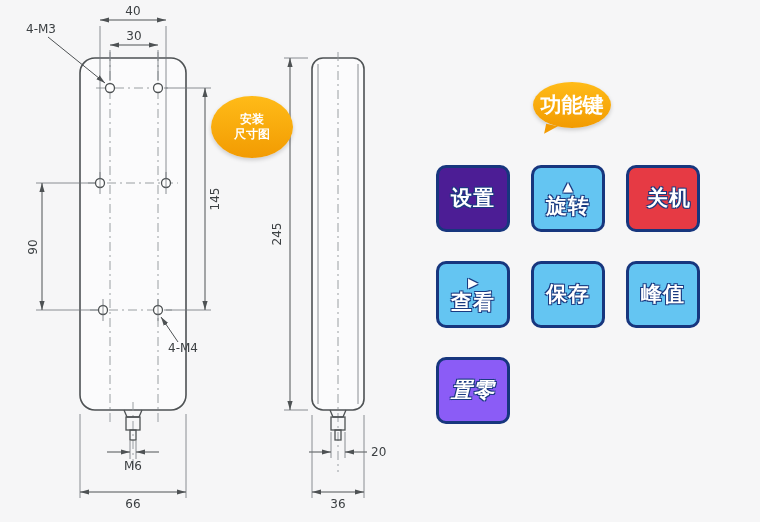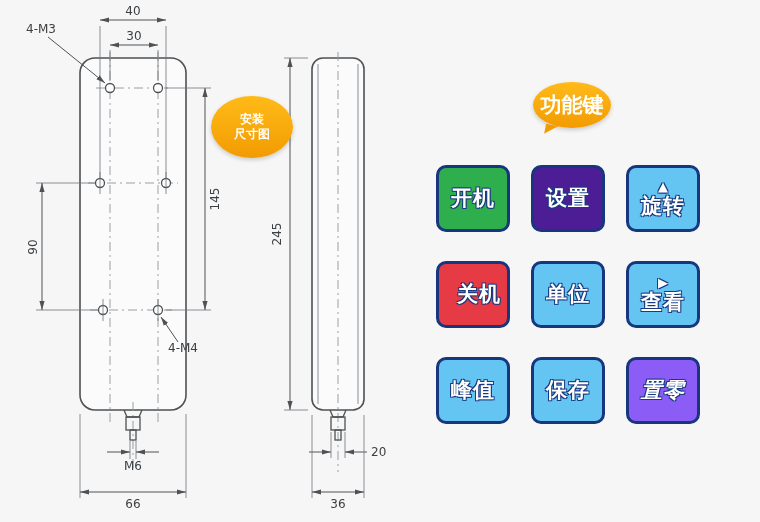--- a/index.html
+++ b/index.html
@@ -163,52 +163,46 @@
     <span>尺寸图</span>
   </div>
 
   <div class="badge" id="badge-keys">
     <span>功能键</span>
     <div class="badge-tail"></div>
   </div>
 
   <div class="keypad">
 
-    <div class="btn" style="background-color: rgb(47, 174, 78);">
-      <span class="btn-label">开机</span>
-    </div>
 
     <div class="btn" style="background-color: #4c1d95;">
       <span class="btn-label">设置</span>
     </div>
 
     <div class="btn" style="background-color: rgb(100, 197, 242);">
       <span class="btn-arrow">▲</span>
       <span class="btn-label">旋转</span>
     </div>
 
     <div class="btn" style="background-color: rgb(230, 58, 68); padding-left: 12px;">
       <span class="btn-label">关机</span>
     </div>
 
-    <div class="btn" style="background-color: rgb(100, 197, 242);">
-      <span class="btn-label">单位</span>
-    </div>
 
     <div class="btn" style="background-color: rgb(100, 197, 242);">
       <span class="btn-arrow">▶</span>
       <span class="btn-label">查看</span>
     </div>
 
     <div class="btn" style="background-color: rgb(100, 197, 242);">
+      <span class="btn-label">保存</span>
+    </div>
+
+    <div class="btn" style="background-color: rgb(100, 197, 242);">
       <span class="btn-label">峰值</span>
-    </div>
-
-    <div class="btn" style="background-color: rgb(100, 197, 242);">
-      <span class="btn-label">保存</span>
     </div>
 
     <div class="btn" style="background-color: #8b5cf6; font-style: italic;">
       <span class="btn-label">置零</span>
     </div>
 
   </div>
 </div>
 
 </body></html>

